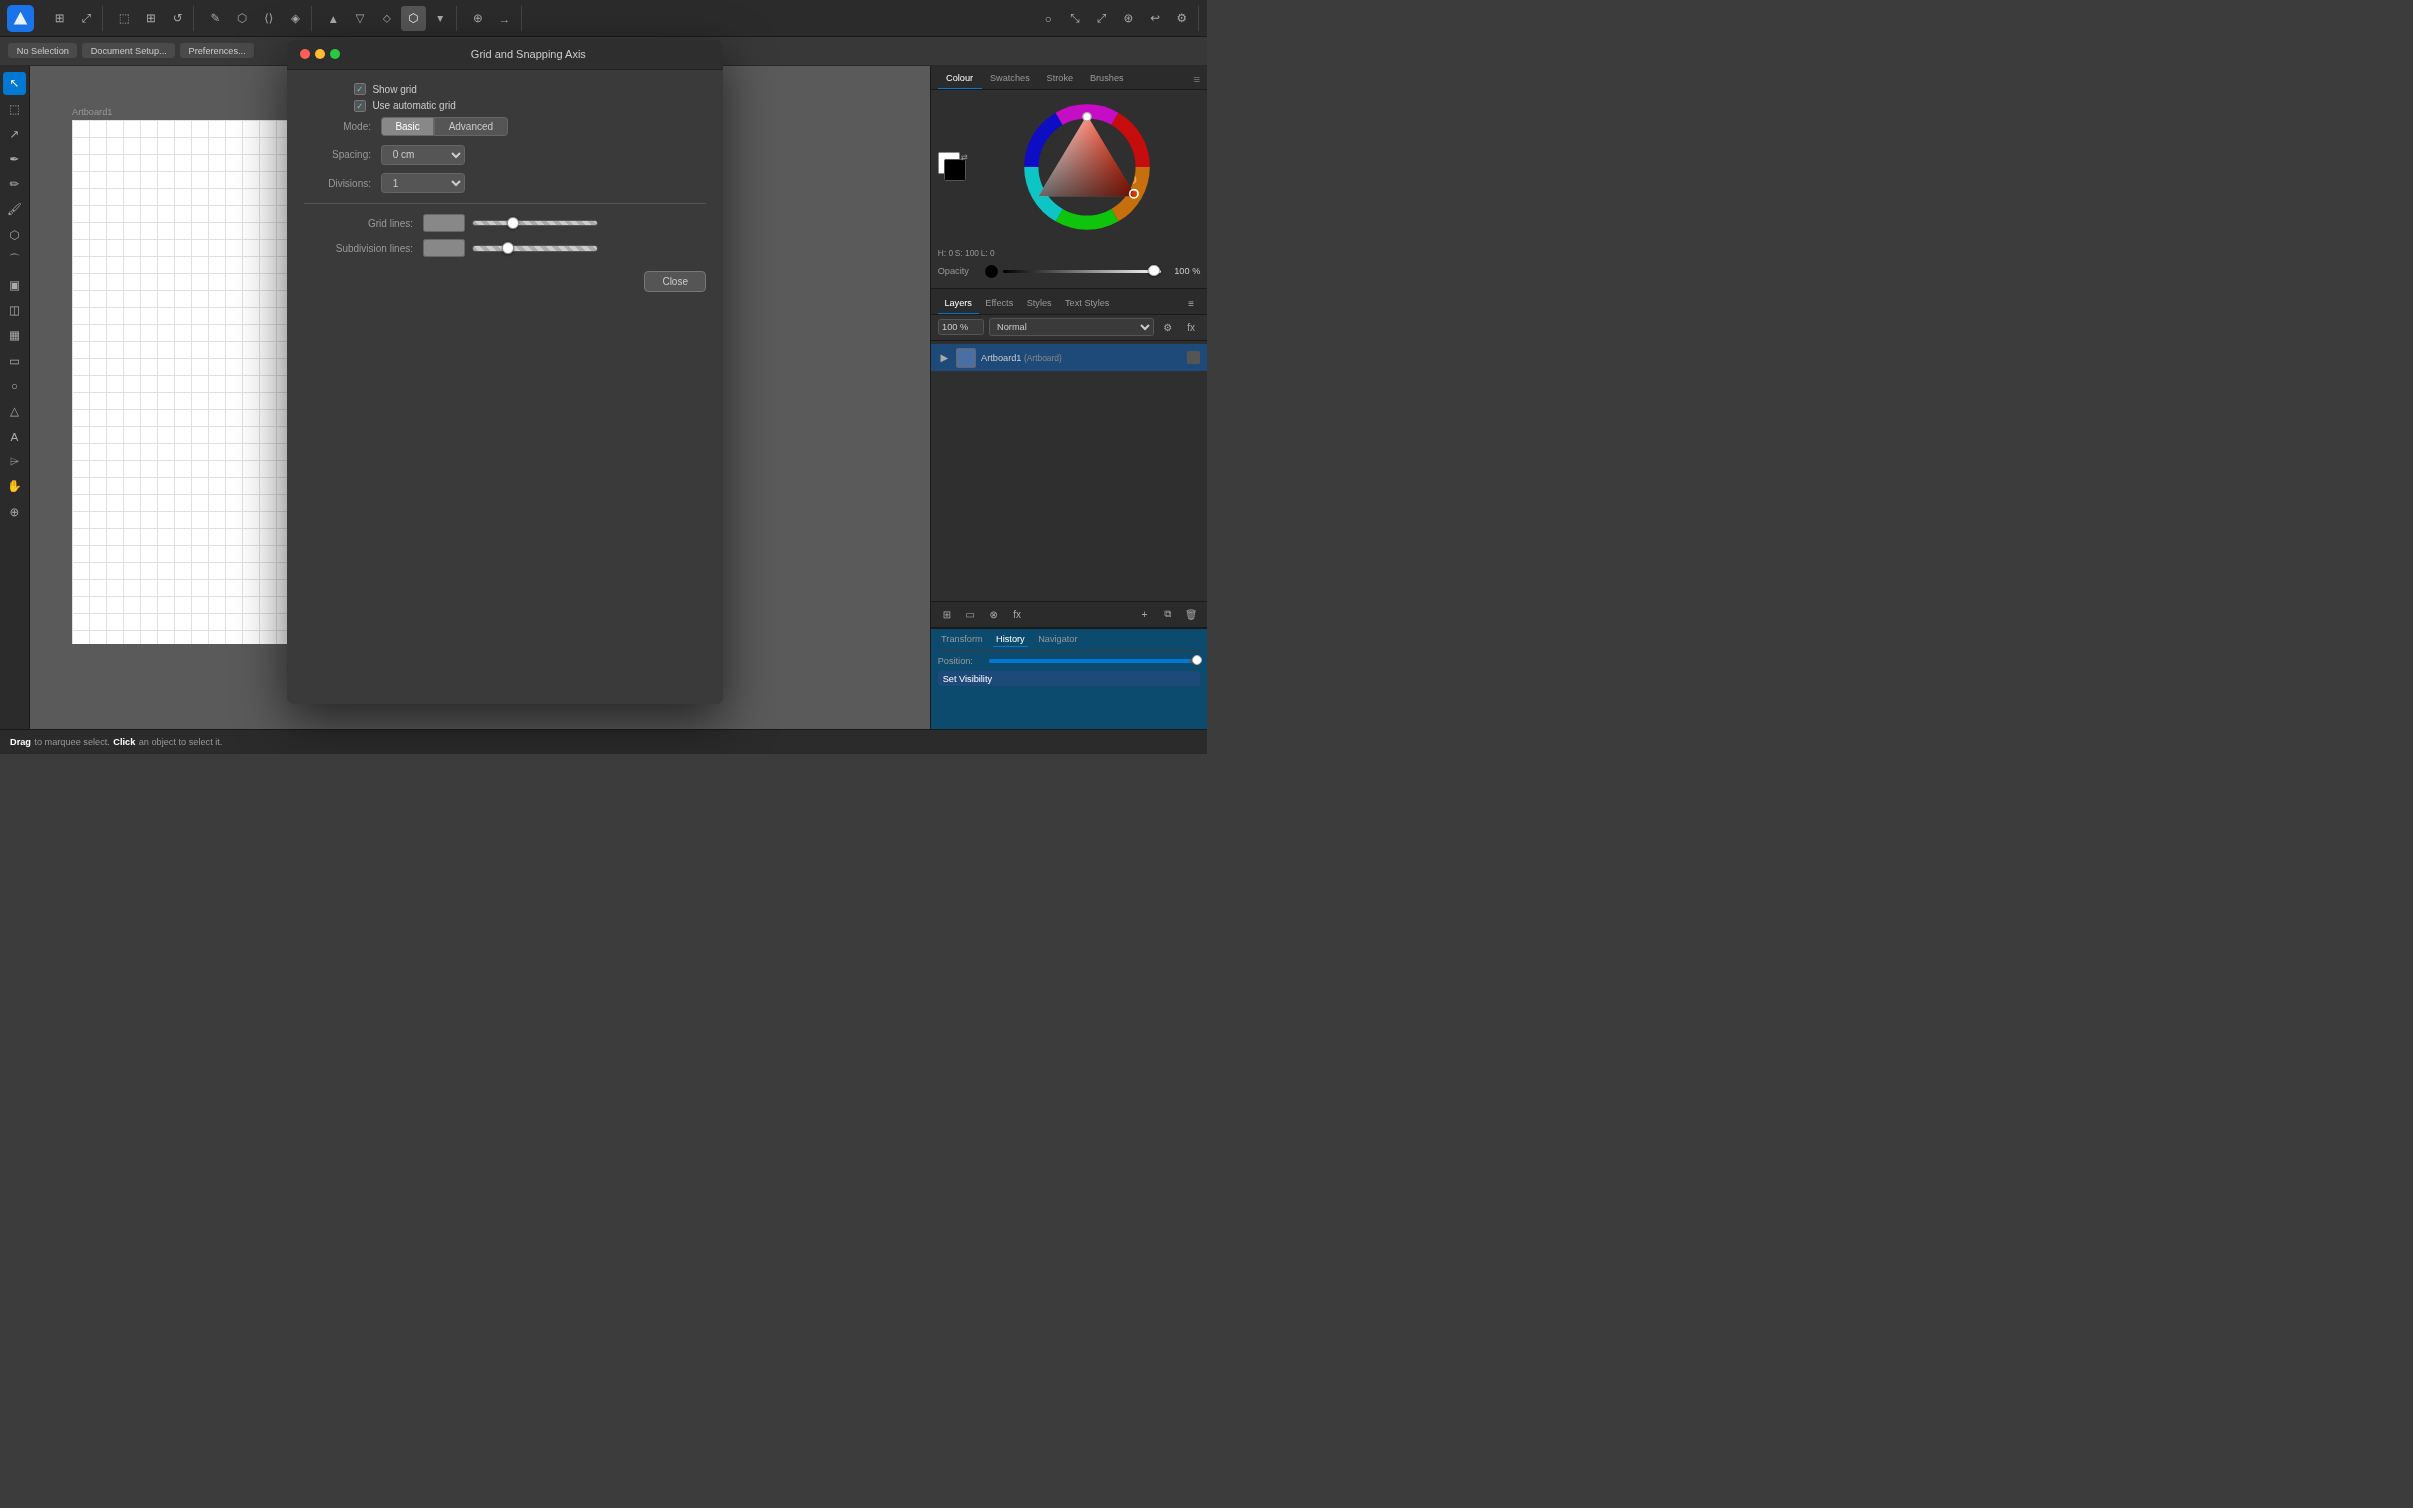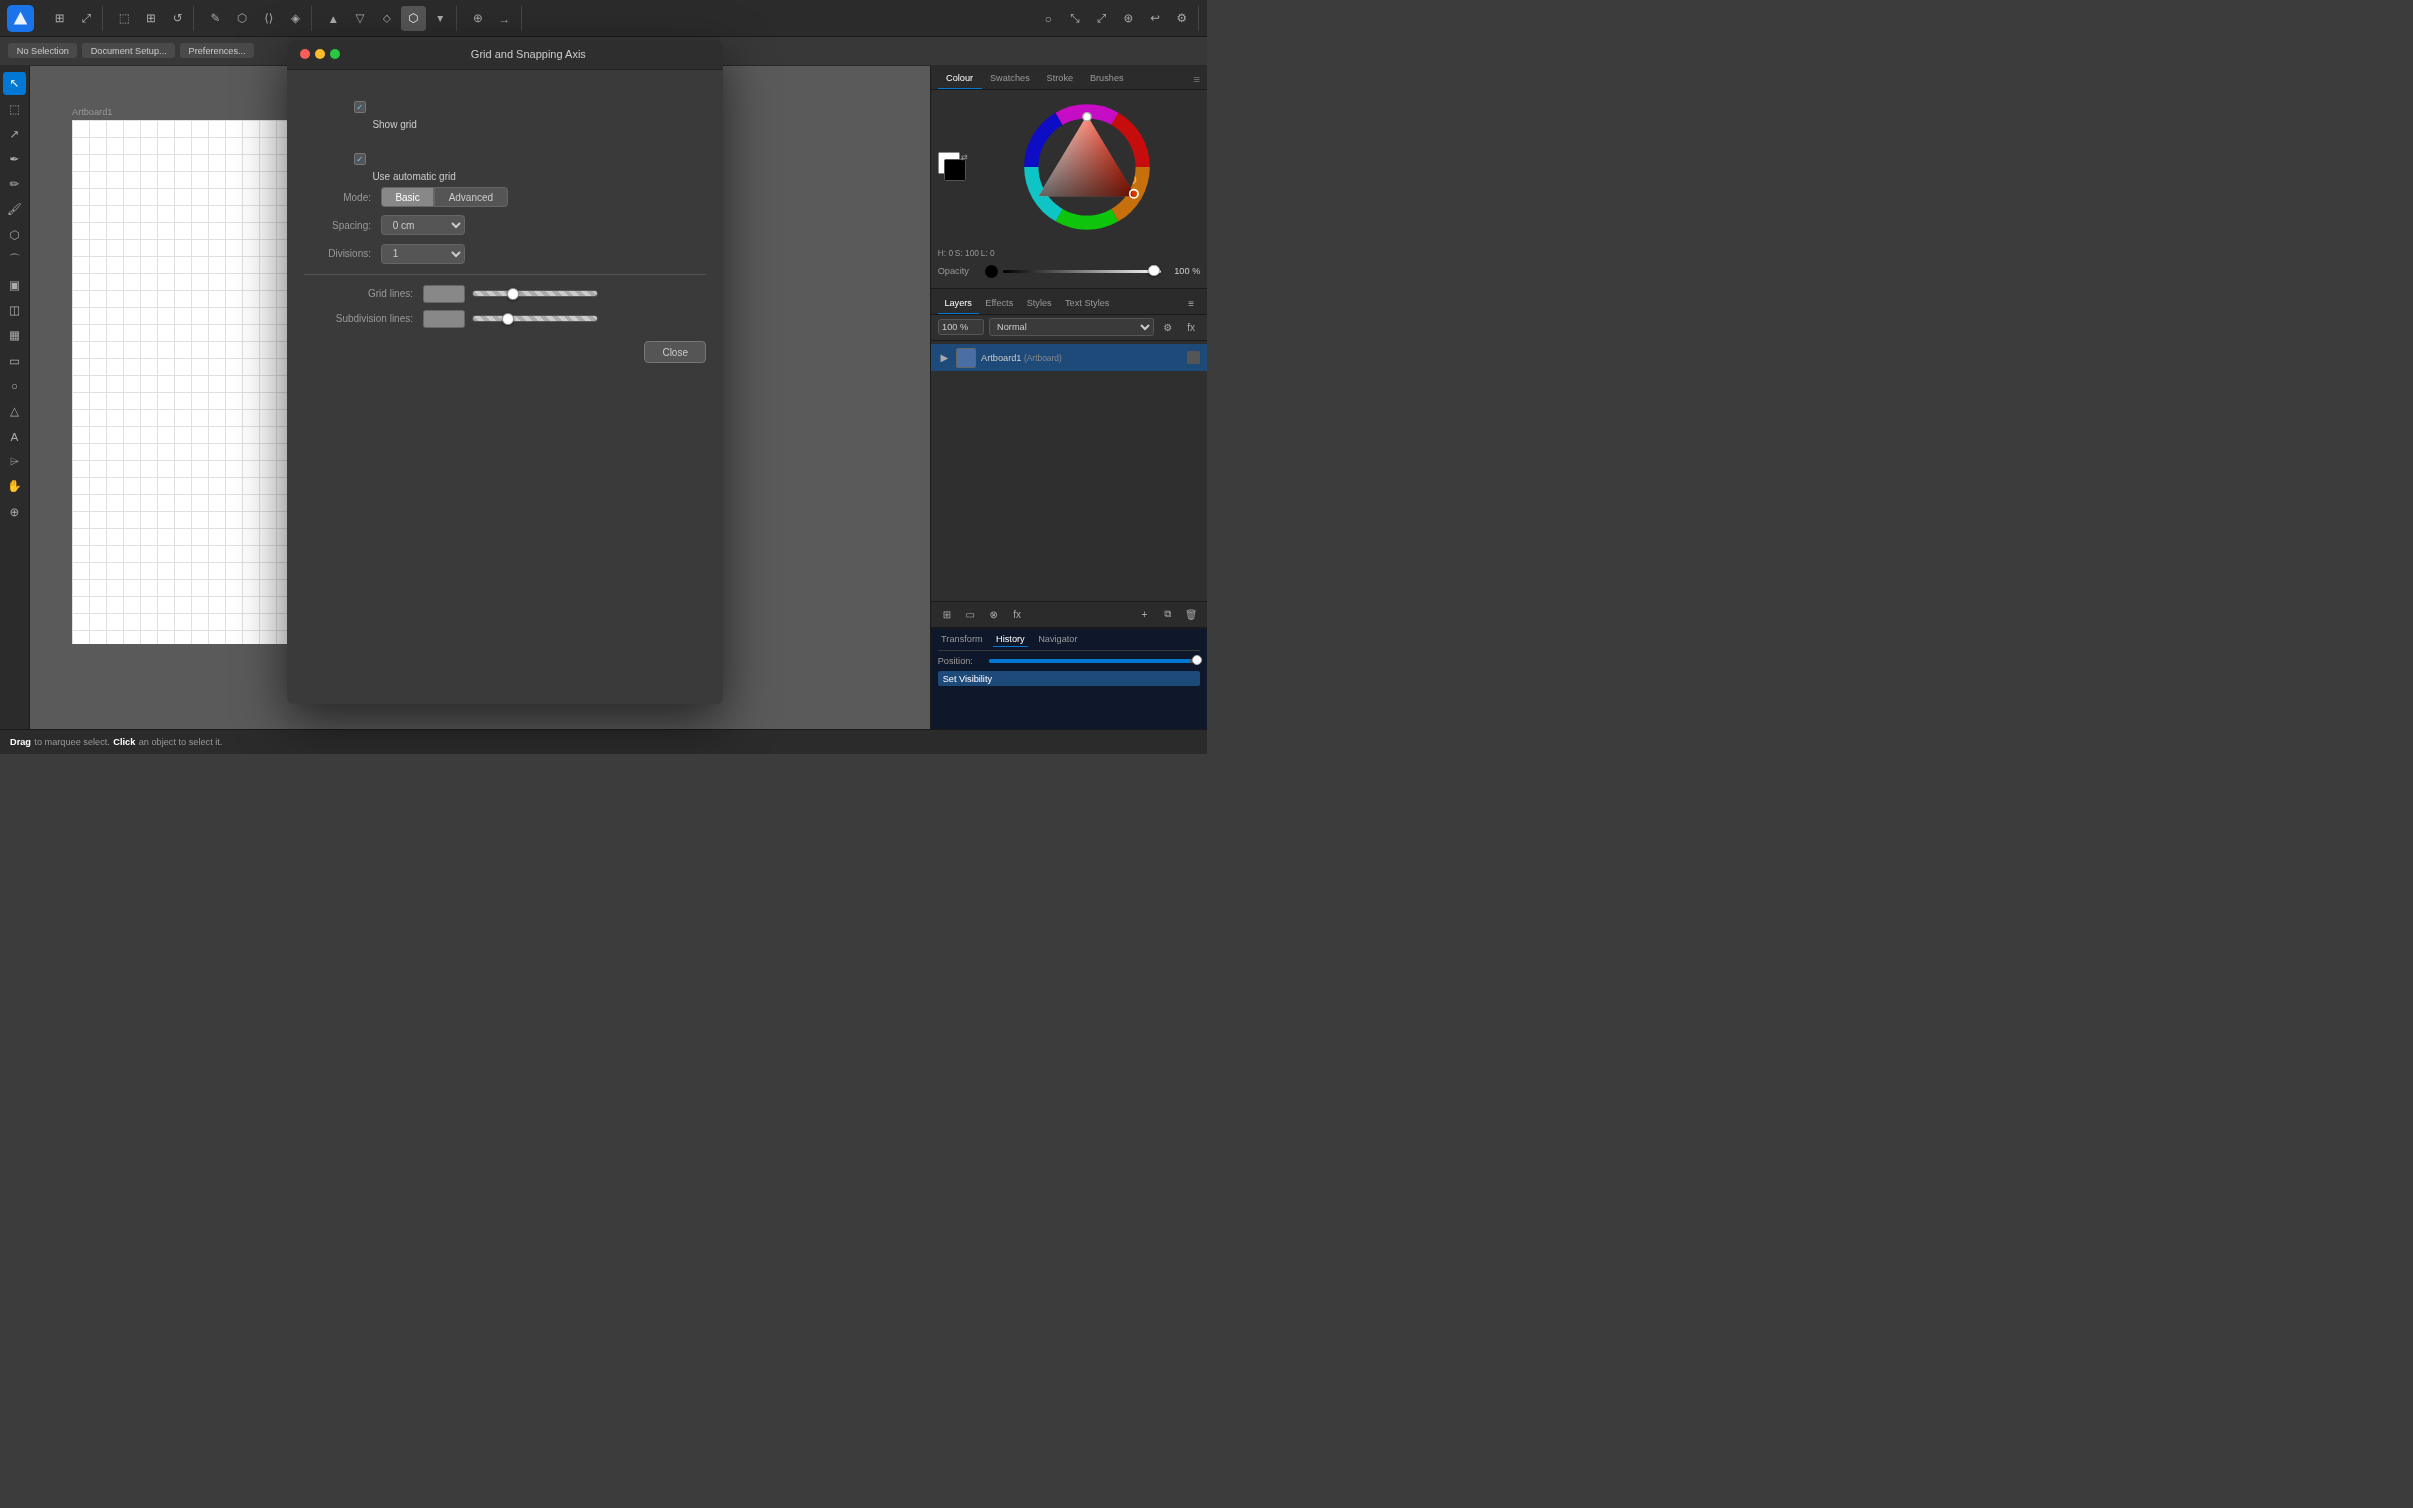--- a/index.html
+++ b/index.html
@@ -357,21 +357,21 @@
     .layer-lock {
       width: 13.4px; height: 13.4px;
       background: #555;
       border-radius: 1.7px;
     }
 
     
     .bottom-panel {
       border-top: 0.8px solid #1a1a1a;
       padding: 3.4px 6.7px;
-      background: #0f172a;
+      background: #0c4a6e;
       min-height: 101px;
     }
     .history-tabs {
       display: flex;
       gap: 6.7px;
       border-bottom: 0.8px solid #3a3a3a;
       padding-bottom: 3.4px;
       margin-bottom: 5px;
     }
     .history-tab {
@@ -508,21 +508,20 @@
       display: flex; align-items: center; justify-content: center;
     }
     .dialog-checkbox.checked::after {
       content: '✓';
       font-size: 8.4px;
       color: #5bc8f5;
     }
     .dialog-checkbox-label {
       font-size: 10px;
       color: #ccc;
-      margin-top: 36px;
     }
     .dialog-field-label {
       width: 67px;
       text-align: right;
       font-size: 10px;
       color: #999;
       margin-right: 10px;
     }
     .dialog-mode-group {
       display: flex; gap: 0;

